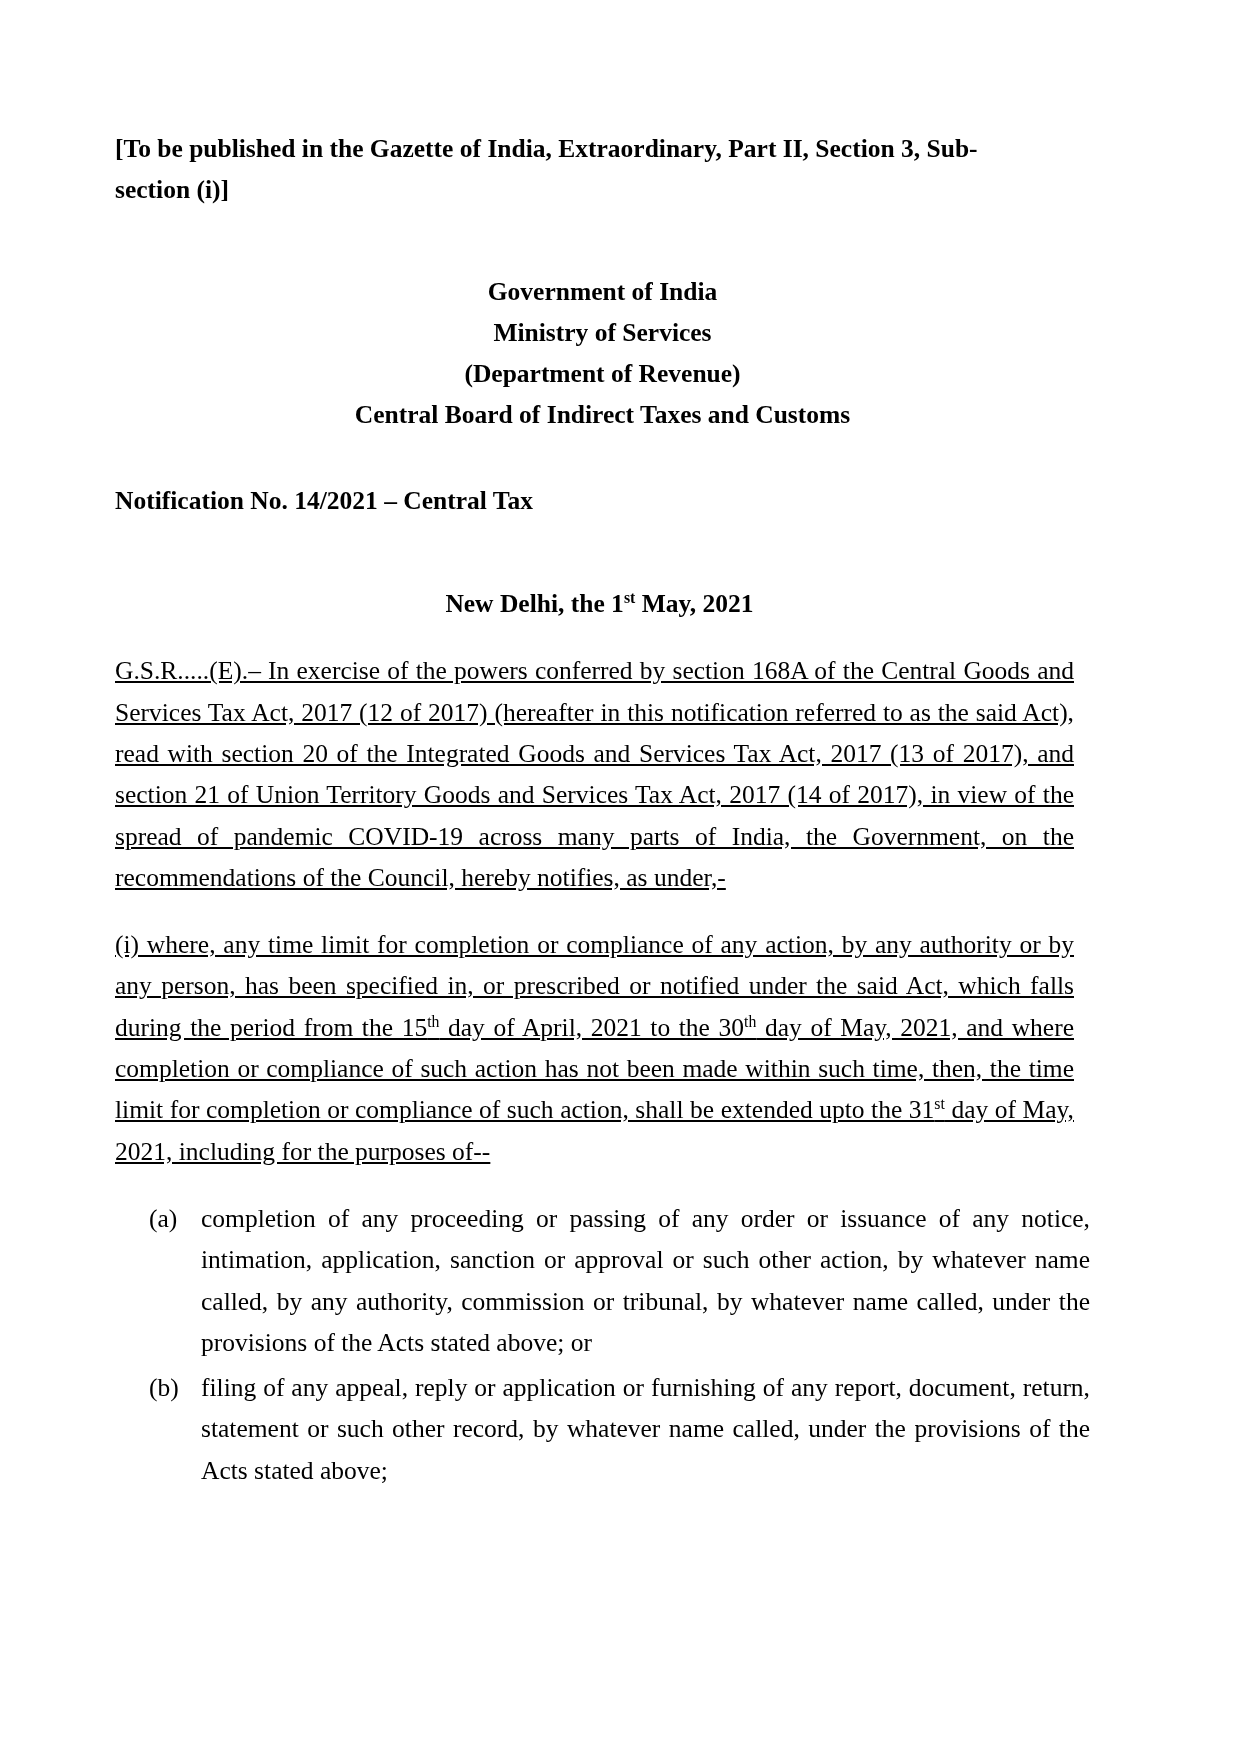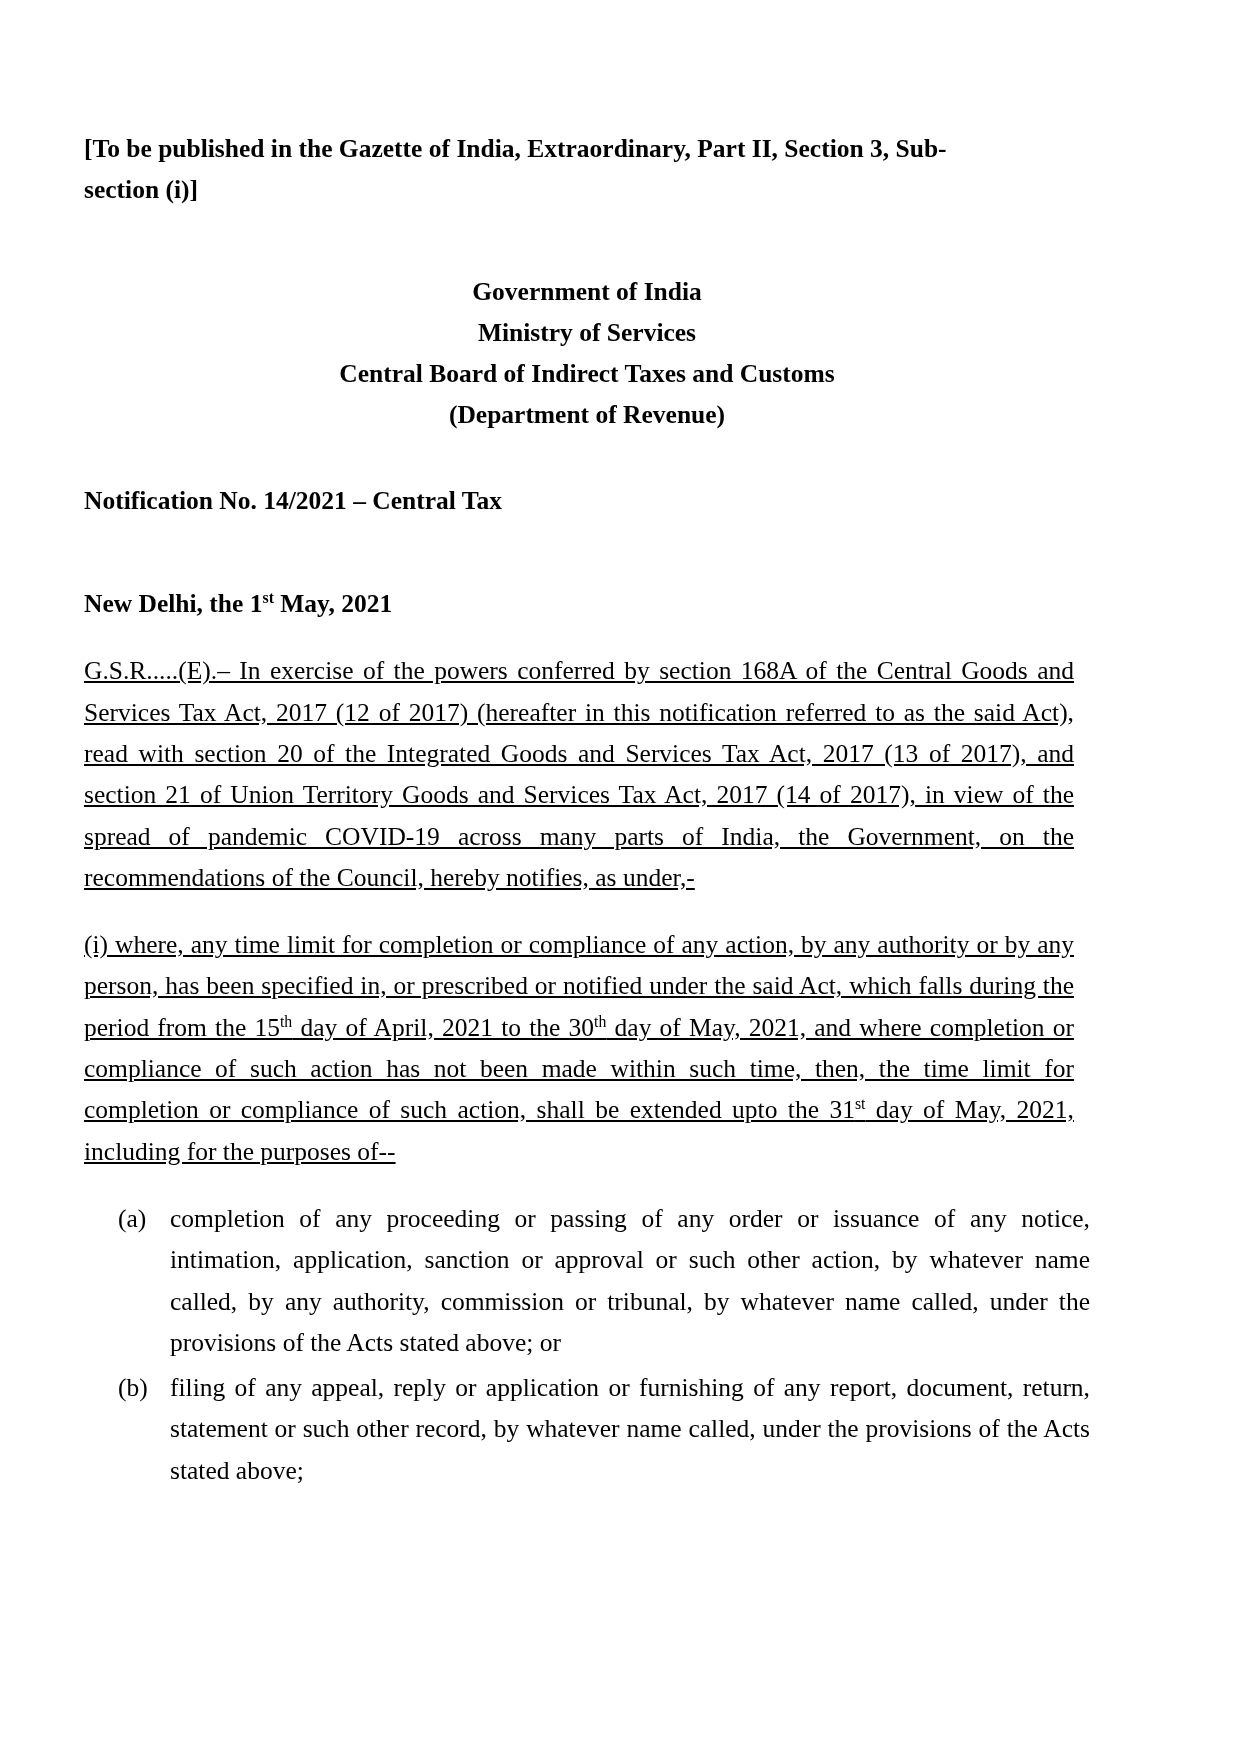--- a/index.html
+++ b/index.html
@@ -8,21 +8,21 @@
     background: #ffffff;
   }
   body {
     font-family: "Liberation Serif", serif;
     color: #000000;
   }
   .page {
     width: 1240px;
     height: 1755px;
     box-sizing: border-box;
-    padding: 128px 150px 0 84px;
+    padding: 128px 150px 0 115px;
     position: relative;
     background: #ffffff;
     overflow: hidden;
   }
   .doc {
     font-size: 25.5px;
     line-height: 1.62;
   }
   .gazette-line {
     font-weight: bold;
@@ -45,21 +45,21 @@
   .spacer-sm { height: 26px; }
   .spacer-md { height: 44px; }
   .spacer-lg { height: 62px; }
   .notif-no {
     text-align: left;
     font-weight: bold;
     font-size: 25.5px;
     margin: 0;
   }
   .date-line {
-    text-align: left;
+    text-align: center;
     font-weight: bold;
     font-size: 25.5px;
     margin: 0;
     padding-right: 6px;
   }
   p.para {
     text-align: justify;
     text-justify: inter-word;
     margin: 0 16px 26px 0;
     font-size: 25.5px;
@@ -102,22 +102,22 @@
 
   <div class="doc">
 
     <div class="gazette-line">[To be published in the Gazette of India, Extraordinary, Part II, Section 3, Sub-section (i)]</div>
 
     <div class="spacer-sm"></div>
 
     <div class="center-block">
       <div>Government of India</div>
       <div>Ministry of Services</div>
+      <div>(Department of Revenue)</div>
       <div>Central Board of Indirect Taxes and Customs</div>
-      <div>(Department of Revenue)</div>
     </div>
 
     <div class="spacer-md"></div>
 
     <div class="notif-no">Notification No. 14/2021 – Central Tax</div>
 
     <div class="spacer-lg"></div>
 
     <div class="date-line">
       <span>New Delhi, the 1</span><sup>st</sup><span> May, 2021</span>

